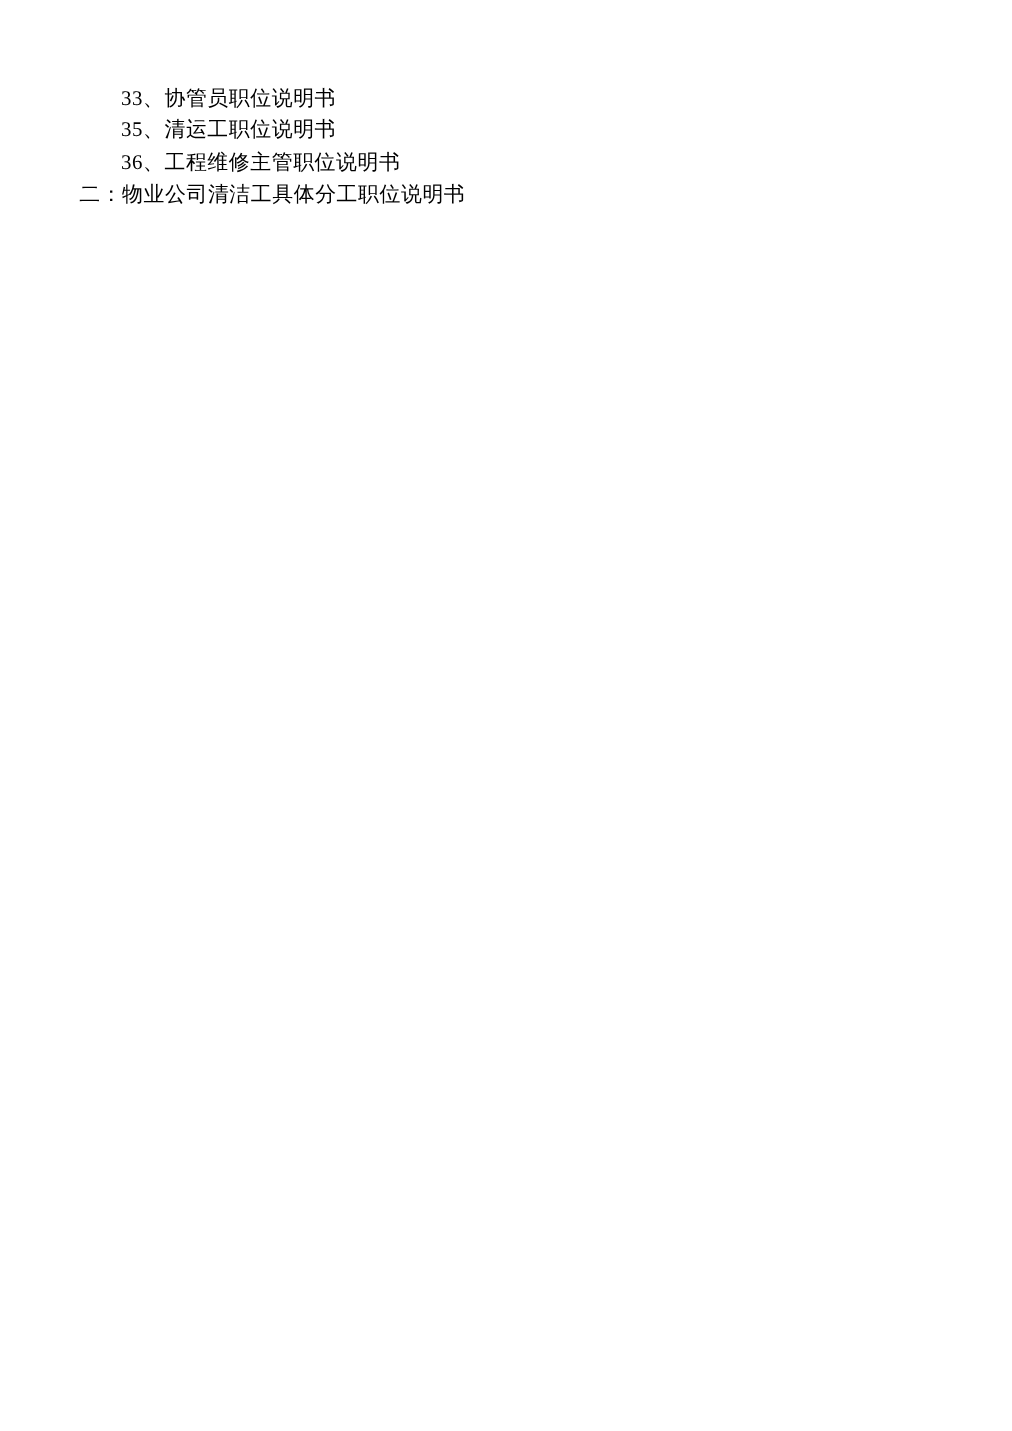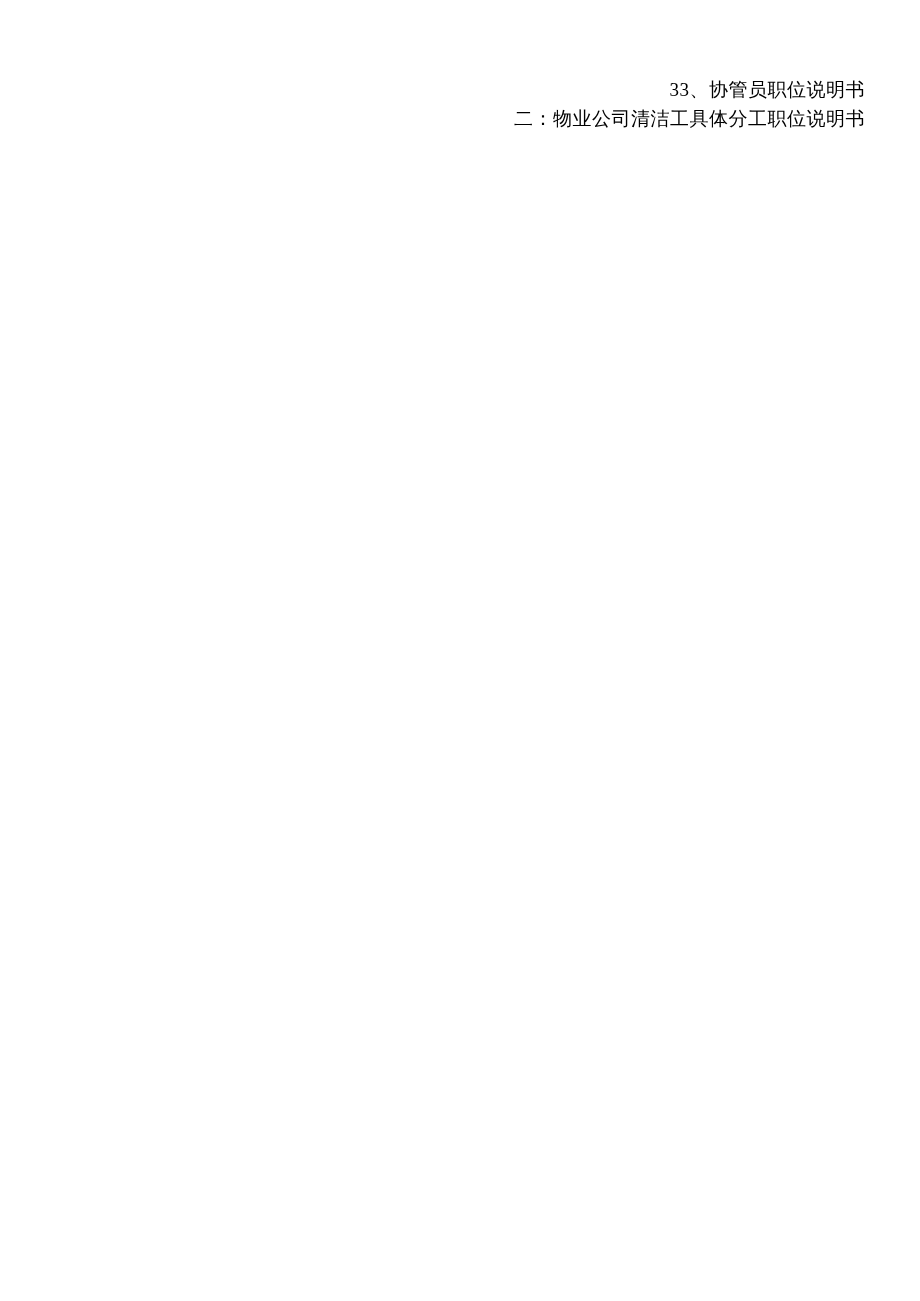--- a/index.html
+++ b/index.html
@@ -14,36 +14,41 @@
       font-family: "SimSun", "宋体", serif;
       font-size: 19px;
       color: #000000;
       line-height: 1.55;
       padding-top: 75px;
       padding-left: 72px;
       padding-right: 55px;
     }
     .content {
       letter-spacing: 0.5px;
-      text-align: right;
     }
     .item {
       padding-left: 38px;
       margin-bottom: 0;
     }
     .wrap-line {
       padding-left: 0;
     }
     .num {
       font-family: "Times New Roman", serif;
     }
   </style>
 </head>
 <body>
 
 <div class="content">
   <div class="item">
     <span class="num">33</span><span>、协管员职位说明书</span>
   </div>
+  <div class="item">
+    <span class="num">35</span><span>、清运工职位说明书</span>
+  </div>
+  <div class="item">
+    <span class="num">36</span><span>、工程维修主管职位说明书</span>
+  </div>
   <div class="wrap-line">
     <span>二：物业公司清洁工具体分工职位说明书</span>
   </div>
 </div>
 
 </body></html>

